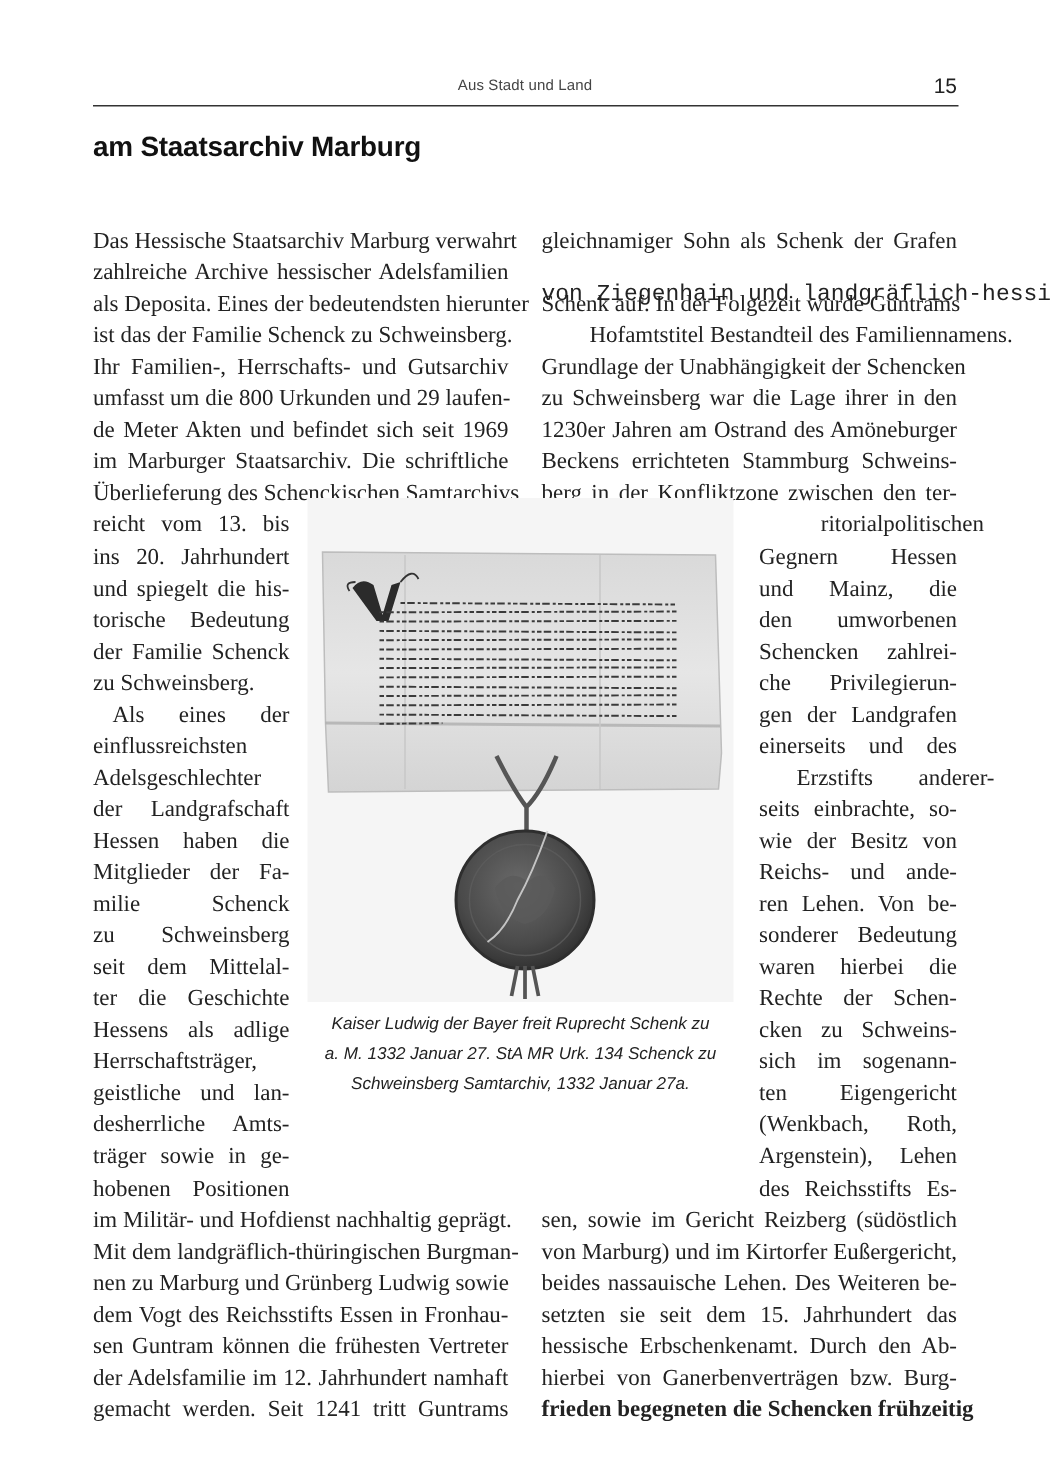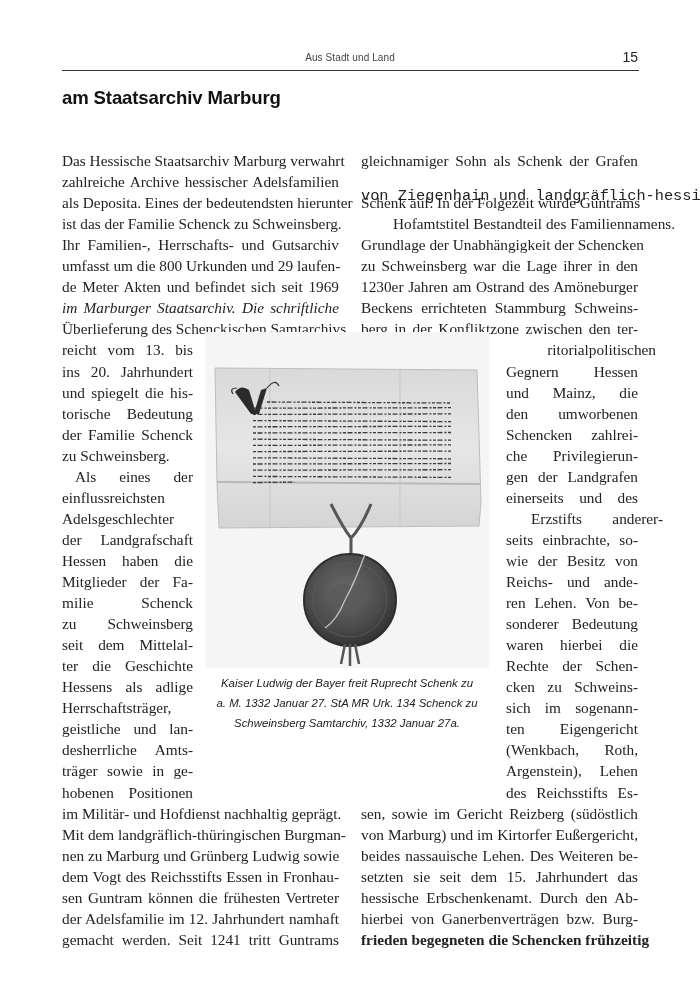--- a/index.html
+++ b/index.html
@@ -69,21 +69,21 @@
   </h1>
 
   <div class="body-text" id="columns">
       <div class="line" style="left: 62px; width: 277px; top: 150px;">Das Hessische Staatsarchiv Marburg verwahrt</div>
       <div class="line" style="left: 62px; width: 277px; top: 171.05px;">zahlreiche Archive hessischer Adelsfamilien</div>
       <div class="line" style="left: 62px; width: 277px; top: 192.1px;">als Deposita. Eines der bedeutendsten hierunter</div>
       <div class="line" style="left: 62px; width: 277px; top: 213.15px;">ist das der Familie Schenck zu Schweinsberg.</div>
       <div class="line" style="left: 62px; width: 277px; top: 234.2px;">Ihr Familien-, Herrschafts- und Gutsarchiv</div>
       <div class="line" style="left: 62px; width: 277px; top: 255.25px;">umfasst um die 800 Urkunden und 29 laufen-</div>
       <div class="line" style="left: 62px; width: 277px; top: 276.3px;">de Meter Akten und befindet sich seit 1969</div>
-      <div class="line" style="left: 62px; width: 277px; top: 297.35px; font-style: italic;">im Marburger Staatsarchiv. Die schriftliche</div>
+      <div class="line" style="left: 62px; width: 277px; top: 297.35px;">im Marburger Staatsarchiv. Die schriftliche</div>
       <div class="line" style="left: 62px; width: 277px; top: 318.4px;">Überlieferung des Schenckischen Samtarchivs</div>
       <div class="line" style="left: 62px; width: 131px; top: 339.45px;">reicht vom 13. bis</div>
       <div class="line" style="left: 62px; width: 131px; top: 360.5px;">ins 20. Jahrhundert</div>
       <div class="line" style="left: 62px; width: 131px; top: 381.55px;">und spiegelt die his-</div>
       <div class="line" style="left: 62px; width: 131px; top: 402.6px;">torische Bedeutung</div>
       <div class="line" style="left: 62px; width: 131px; top: 423.65px;">der Familie Schenck</div>
       <div class="line last" style="left: 62px; width: 131px; top: 444.7px;">zu Schweinsberg.</div>
       <div class="line indent" style="left: 62px; width: 131px; top: 465.75px;">Als eines der</div>
       <div class="line" style="left: 62px; width: 131px; top: 486.8px;">einflussreichsten</div>
       <div class="line" style="left: 62px; width: 131px; top: 507.85px;">Adelsgeschlechter</div>

